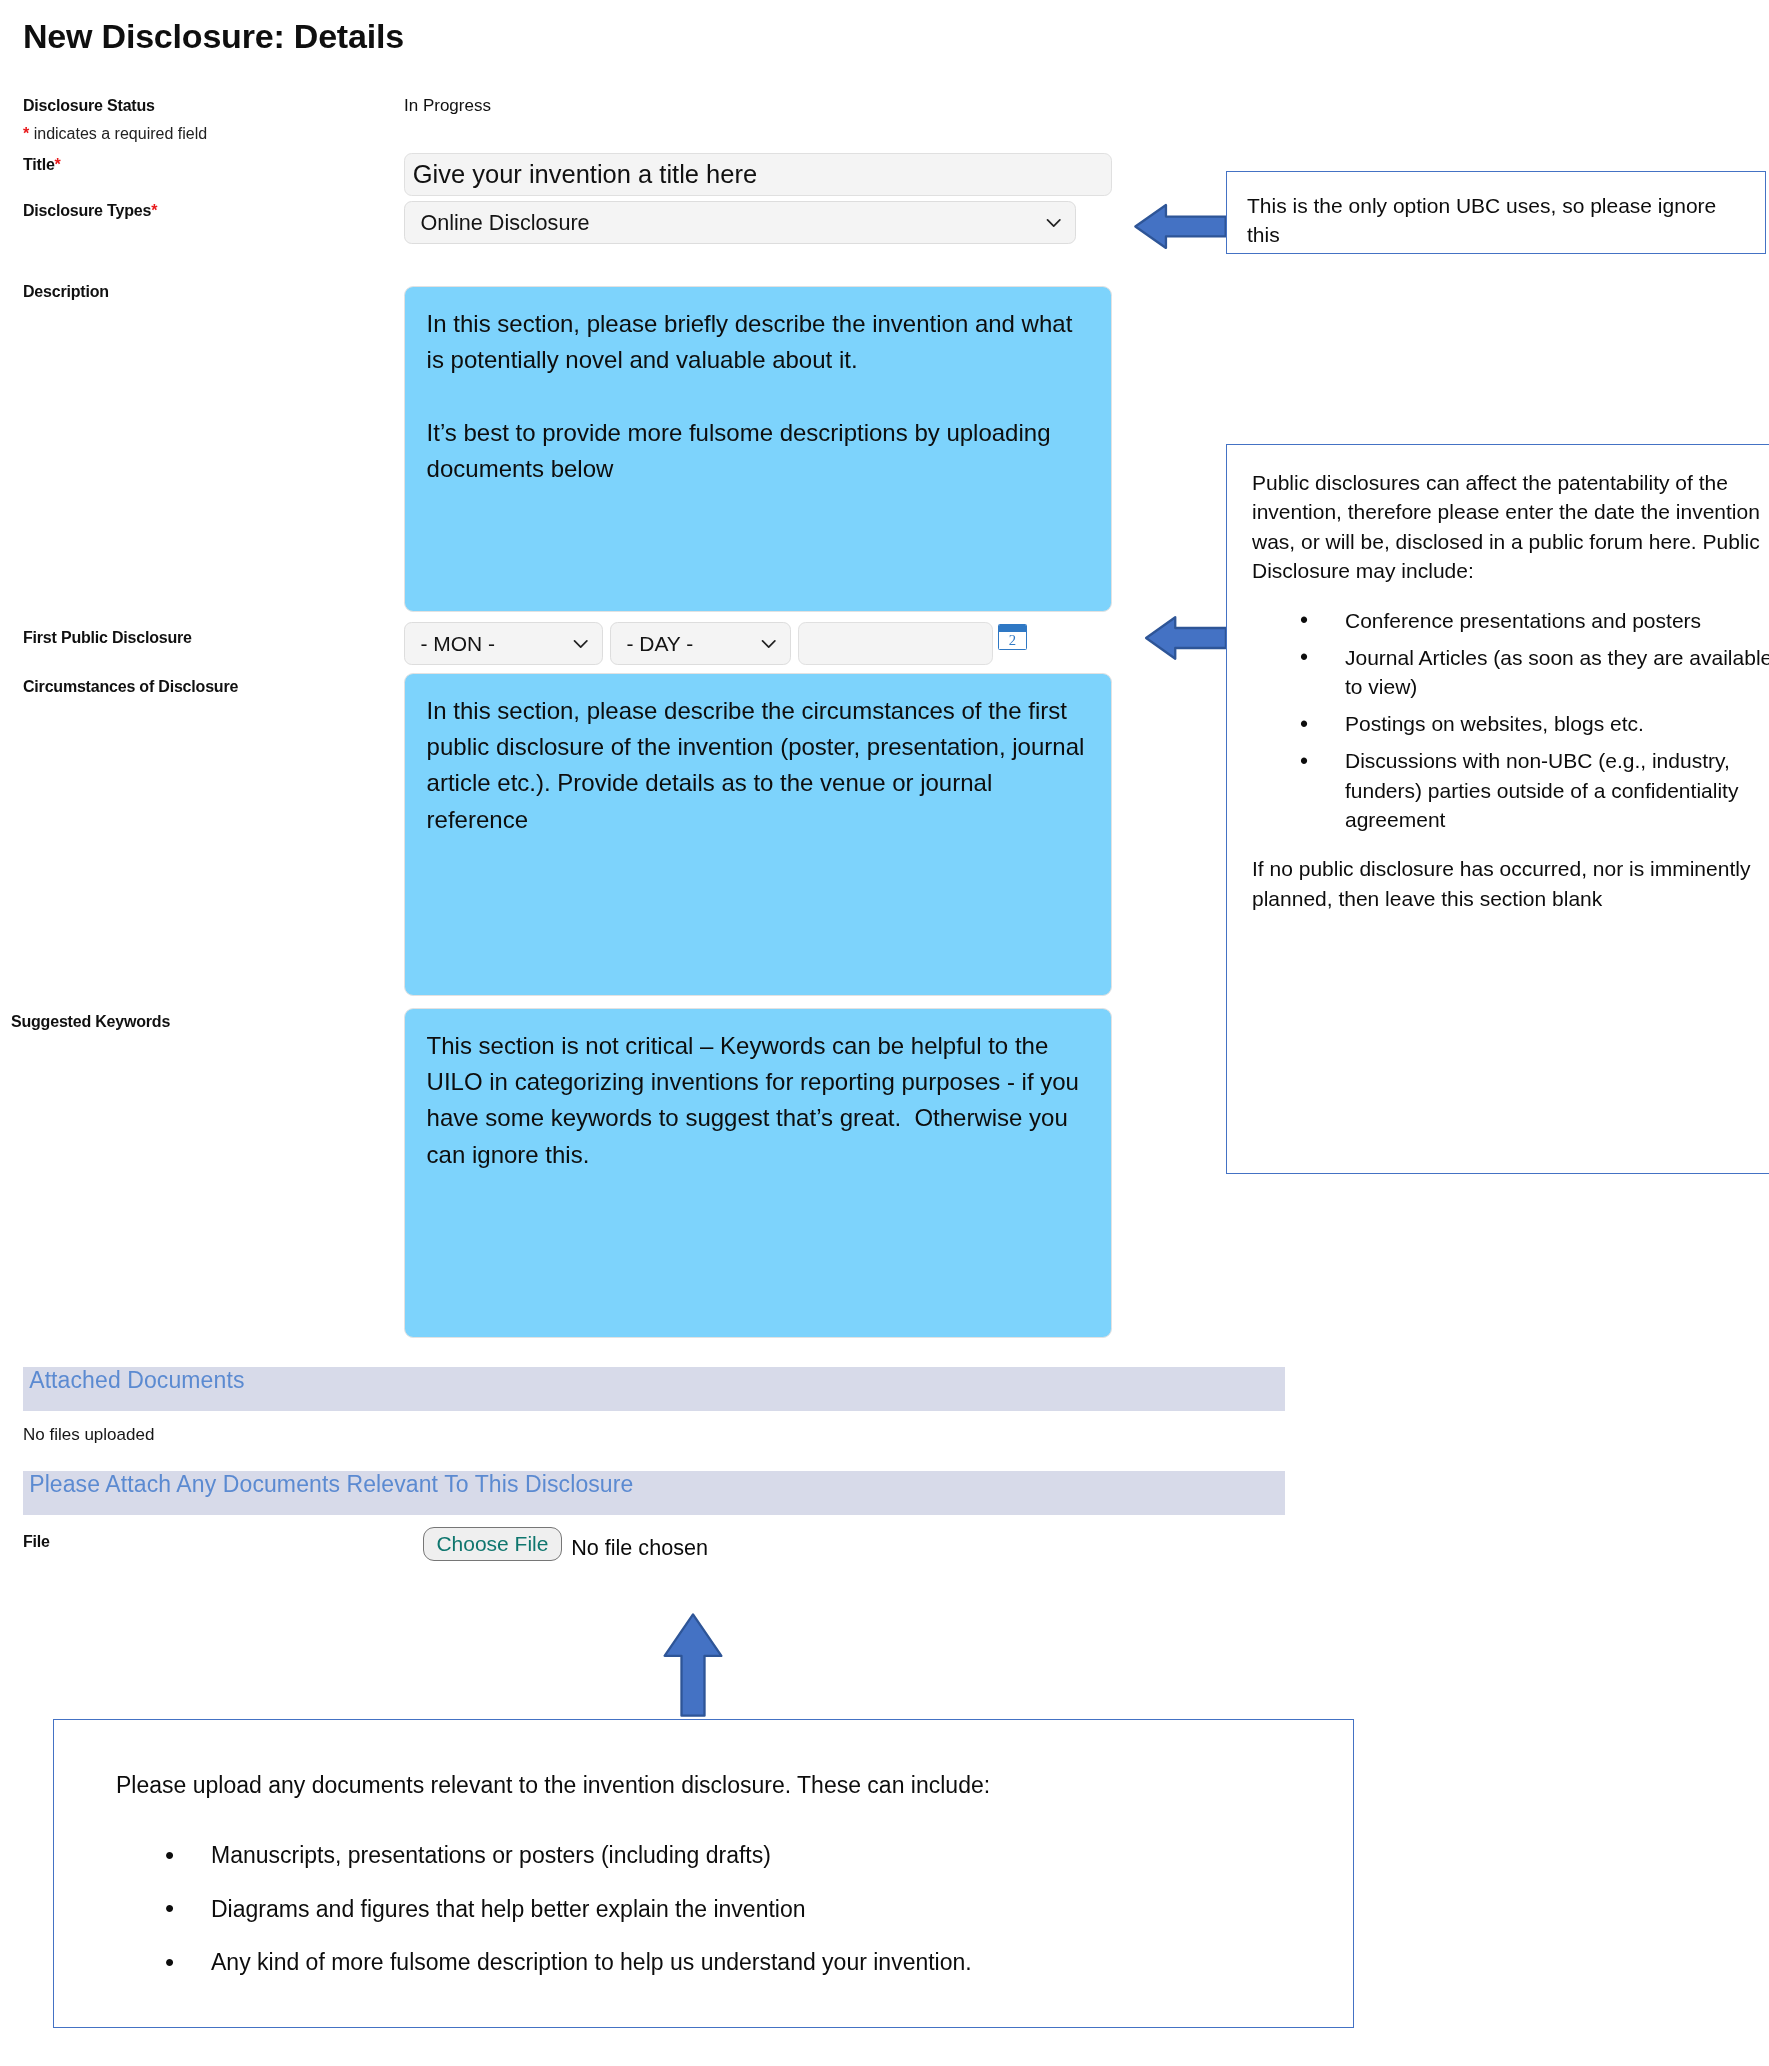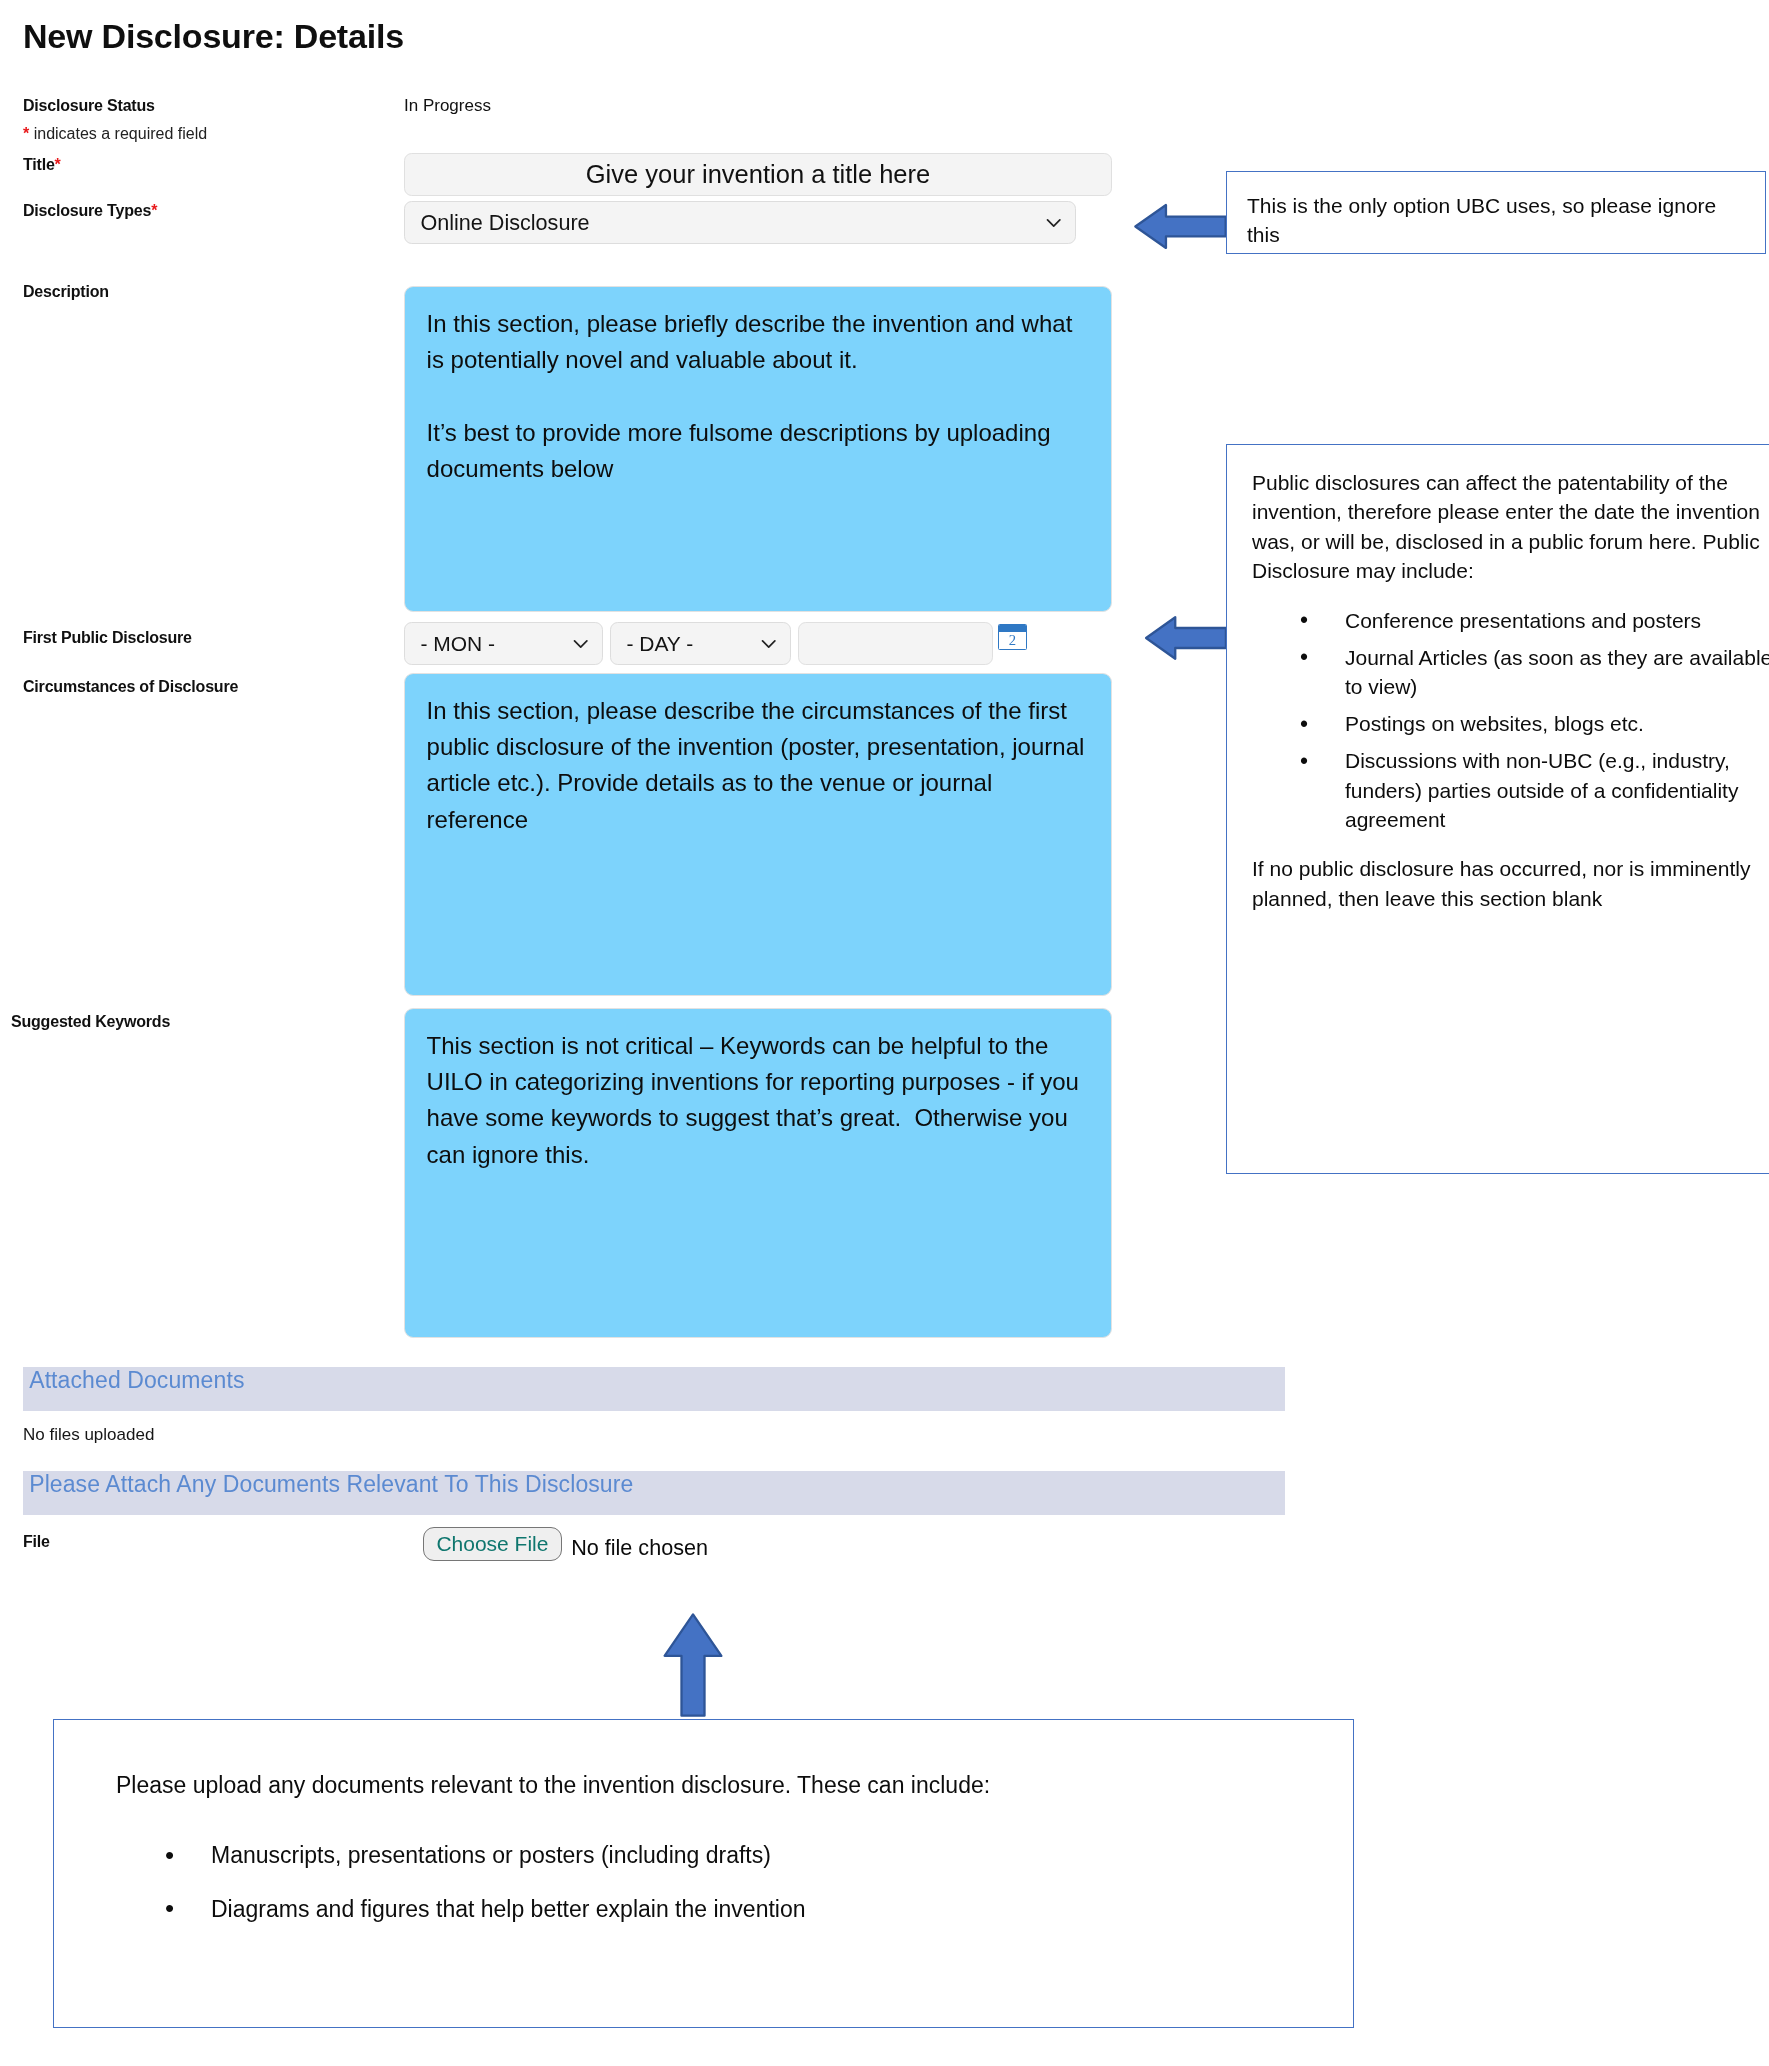--- a/index.html
+++ b/index.html
@@ -55,21 +55,20 @@
     border: 0.8px solid #e0e0e0;
     border-radius: 7.7px;
     font-family: "Liberation Sans", sans-serif;
     color: #111;
     outline: none;
   }
   .title-input {
     left: 404px; top: 0px;
     width: 708px; height: 43px;
     font-size: 25.5px;
-    text-align: center;
     padding: 0 7.7px;
   }
   .sel {
     position: absolute;
     background: #f4f4f4;
     border: 0.8px solid #dddddd;
     border-radius: 7.7px;
     height: 43px;
     display: flex;
     align-items: center;
@@ -316,15 +315,16 @@
 
 <svg class="arrow" style="left:660px; top:1611px;" width="66" height="108" viewBox="0 0 86 140">
   <path d="M43 4 L80 58 L58 58 L58 136 L28 136 L28 58 L6 58 Z" fill="#4472c4" stroke="#2e5597" stroke-width="3" stroke-linejoin="round"></path>
 </svg>
 
 <div class="bottom-callout" style="left:53px; top:1719px; width:1301px; height:309px;">
   <p class="lead">Please upload any documents relevant to the invention disclosure.  These can include:</p>
   <ul>
     <li>Manuscripts, presentations or posters (including drafts)</li>
     <li>Diagrams and figures that help better explain the invention</li>
+    <li>Any kind of more fulsome description to help us understand your invention.</li>
   </ul>
 </div>
 
 
 </body></html>

